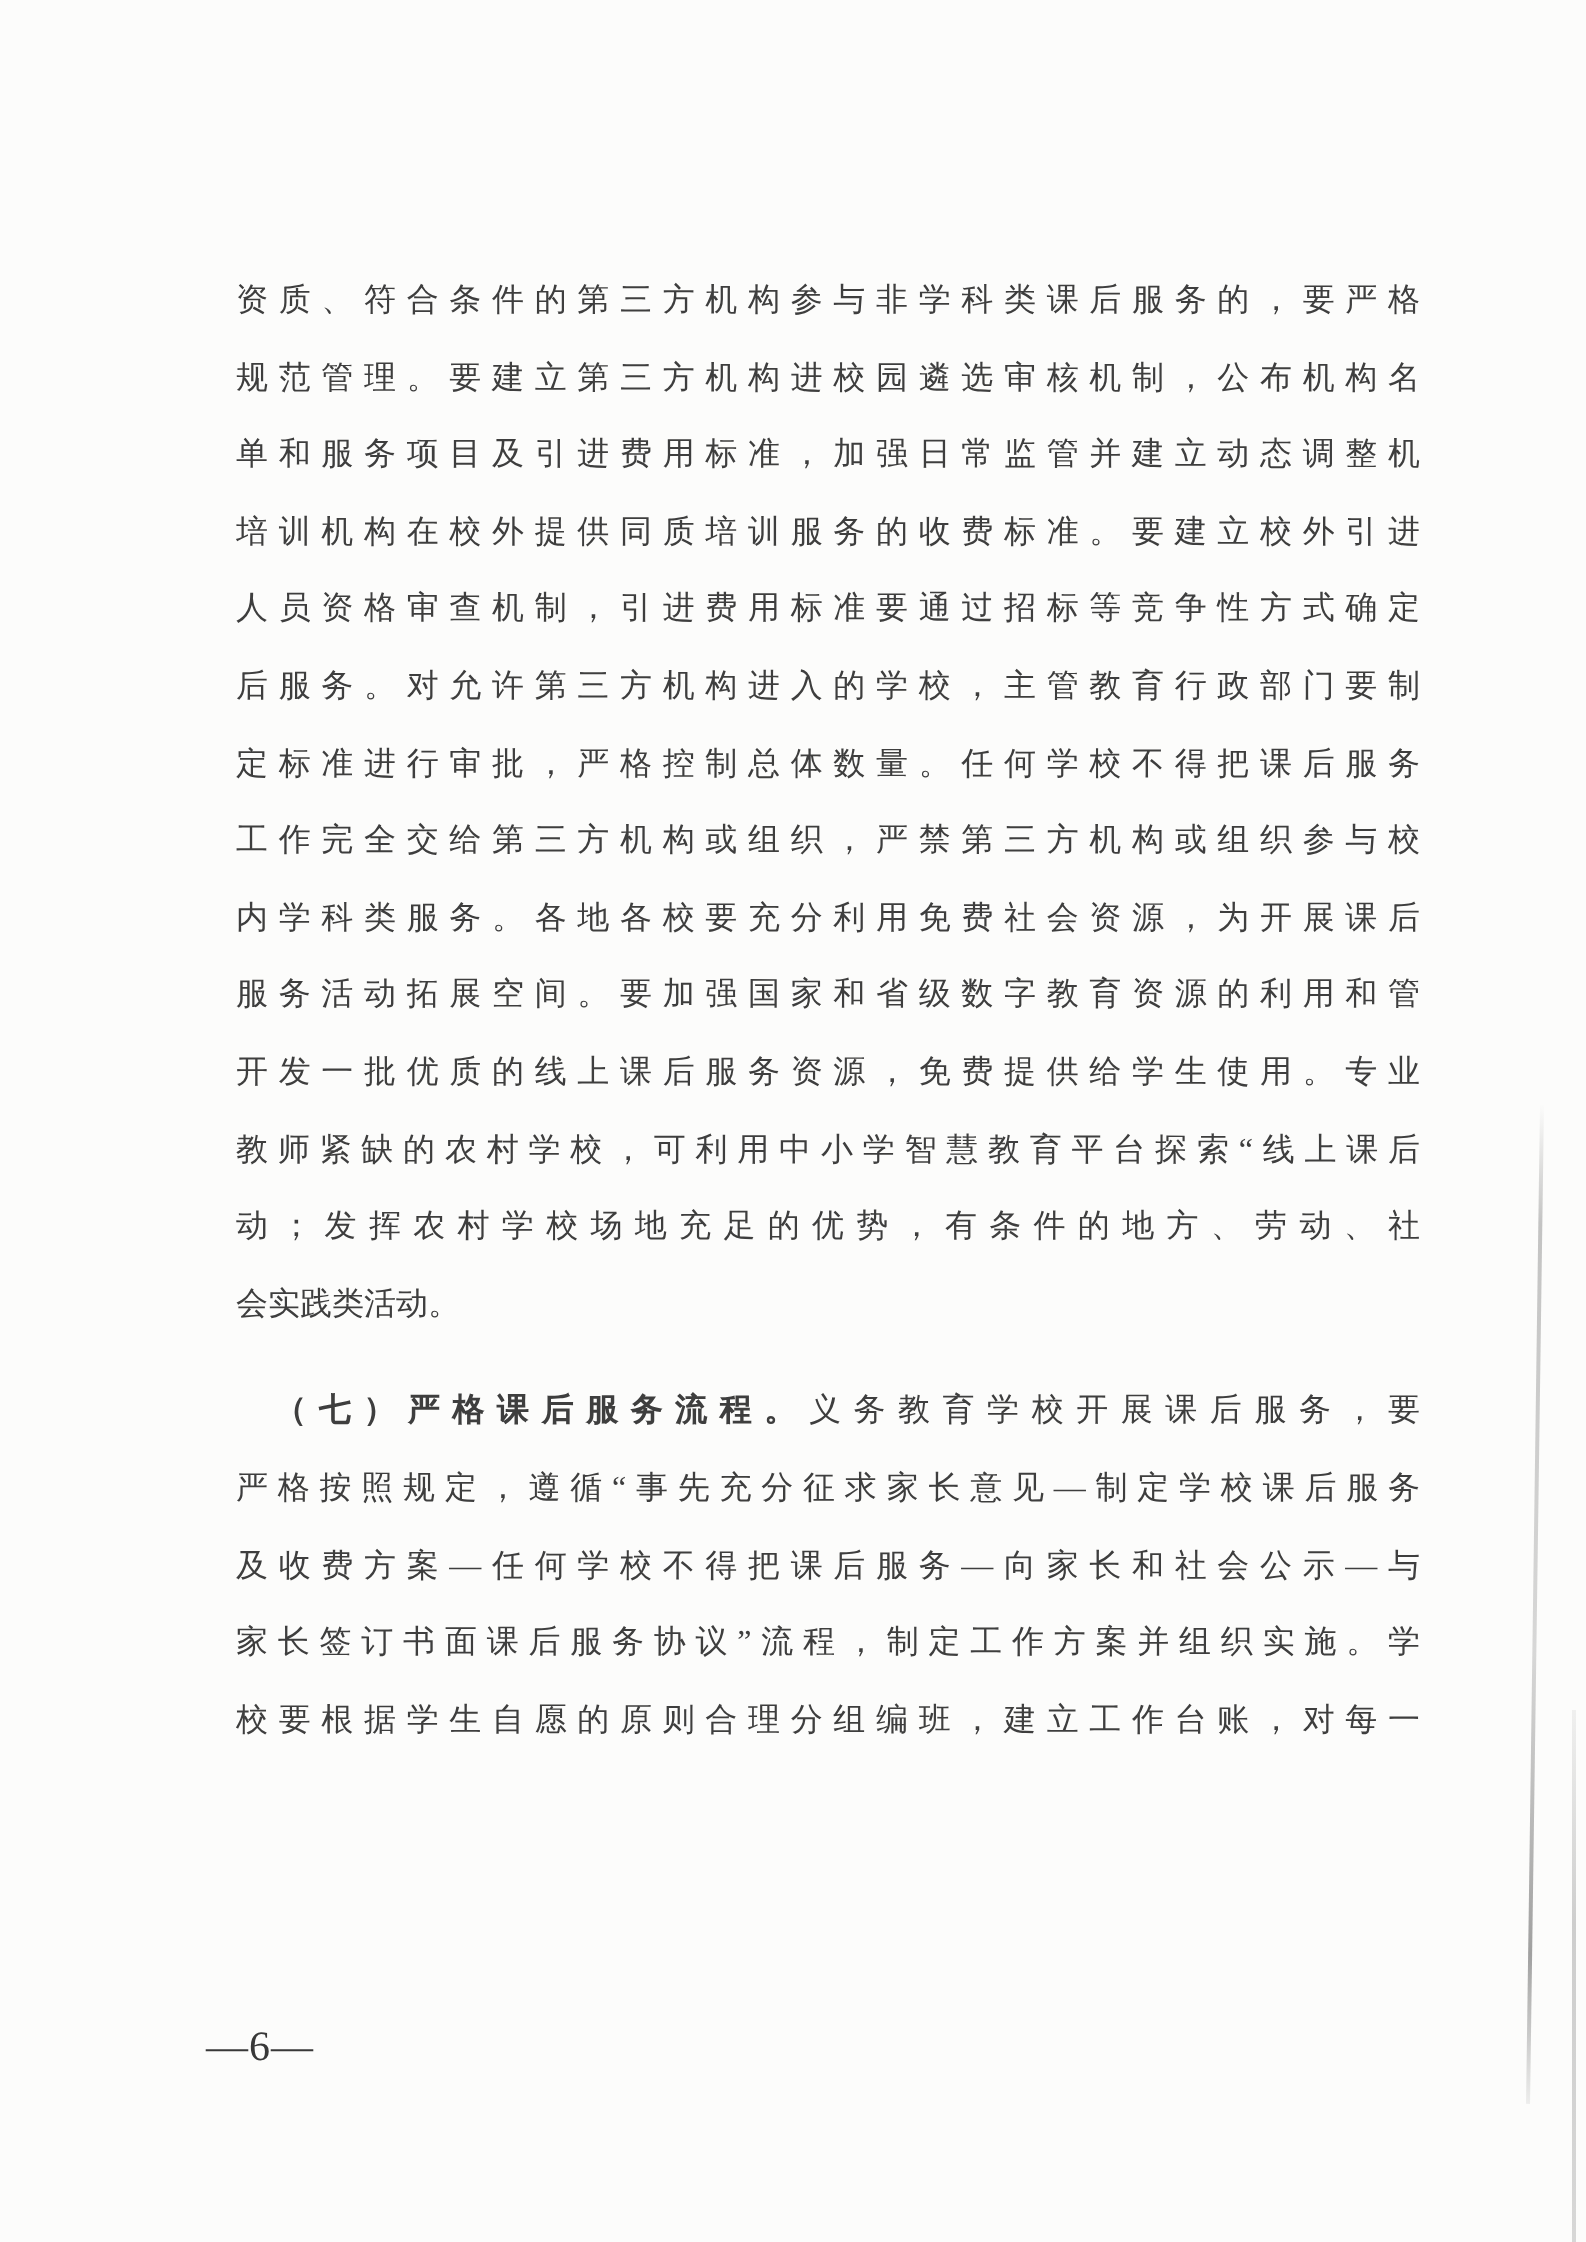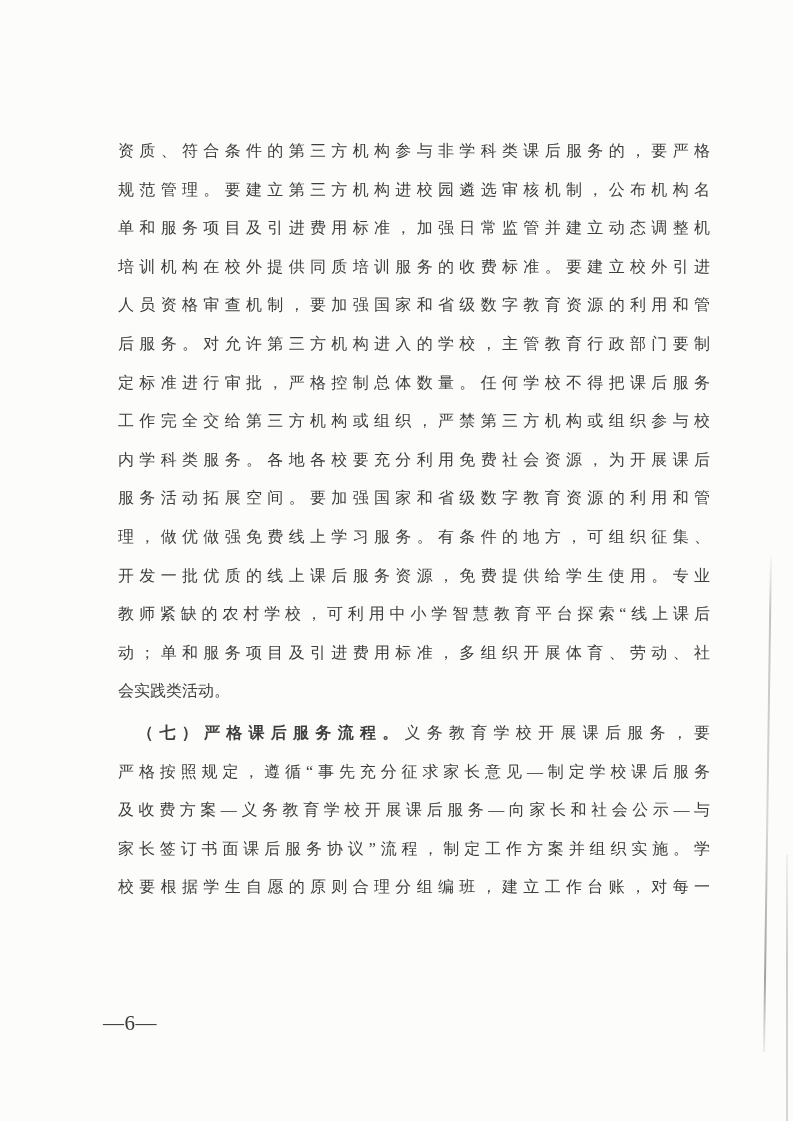--- a/index.html
+++ b/index.html
@@ -17,21 +17,21 @@
     color: #3e3e3e;
   }
   .text-block {
     position: absolute;
     left: 118px;
     top: 132px;
     width: 592px;
     font-size: 16px;
   }
   .para { margin: 0; }
-  .para-gap { margin-top: 3px; }
+  .para-gap { margin-top: 15px; }
   .line {
     height: 38.6px;
     line-height: 38.6px;
     text-align: justify;
     text-align-last: justify;
     overflow: hidden;
   }
   .line.short {
     text-align: left;
     text-align-last: left;
@@ -81,36 +81,35 @@
 </head>
 <body>
 
 <div class="page">
   <div class="text-block" id="body">
       <div class="para">
         <div class="line">资质、符合条件的第三方机构参与非学科类课后服务的，要严格</div>
         <div class="line">规范管理。要建立第三方机构进校园遴选审核机制，公布机构名</div>
         <div class="line">单和服务项目及引进费用标准，加强日常监管并建立动态调整机</div>
         <div class="line">培训机构在校外提供同质培训服务的收费标准。要建立校外引进</div>
-        <div class="line">人员资格审查机制，要加强国家和省级数字教育资源的利用和管</div>
+        <div class="line">人员资格审查机制，引进费用标准要通过招标等竞争性方式确定</div>
         <div class="line">后服务。对允许第三方机构进入的学校，主管教育行政部门要制</div>
         <div class="line">定标准进行审批，严格控制总体数量。任何学校不得把课后服务</div>
         <div class="line">工作完全交给第三方机构或组织，严禁第三方机构或组织参与校</div>
         <div class="line">内学科类服务。各地各校要充分利用免费社会资源，为开展课后</div>
         <div class="line">服务活动拓展空间。要加强国家和省级数字教育资源的利用和管</div>
-        <div class="line">理，做优做强免费线上学习服务。有条件的地方，可组织征集、</div>
         <div class="line">开发一批优质的线上课后服务资源，免费提供给学生使用。专业</div>
         <div class="line">教师紧缺的农村学校，可利用中小学智慧教育平台探索“线上课后</div>
-        <div class="line">动；单和服务项目及引进费用标准，多组织开展体育、劳动、社</div>
+        <div class="line">动；发挥农村学校场地充足的优势，有条件的地方、劳动、社</div>
         <div class="line short">会实践类活动。</div>
       </div>
       <div class="para para-gap">
         <div class="line first-indent"><span class="heading">（七）严格课后服务流程。</span><span>义务教育学校开展课后服务，要</span></div>
         <div class="line">严格按照规定，遵循“事先充分征求家长意见—制定学校课后服务</div>
-        <div class="line">及收费方案—义务教育学校开展课后服务—向家长和社会公示—与</div>
+        <div class="line">及收费方案—任何学校不得把课后服务—向家长和社会公示—与</div>
         <div class="line">家长签订书面课后服务协议”流程，制定工作方案并组织实施。学</div>
         <div class="line">校要根据学生自愿的原则合理分组编班，建立工作台账，对每一</div>
       </div>
     </div>
   <div class="page-number">—6—</div>
   <div class="scan-line-a"></div>
   <div class="scan-line-b"></div>
 </div>
 
 </body></html>

